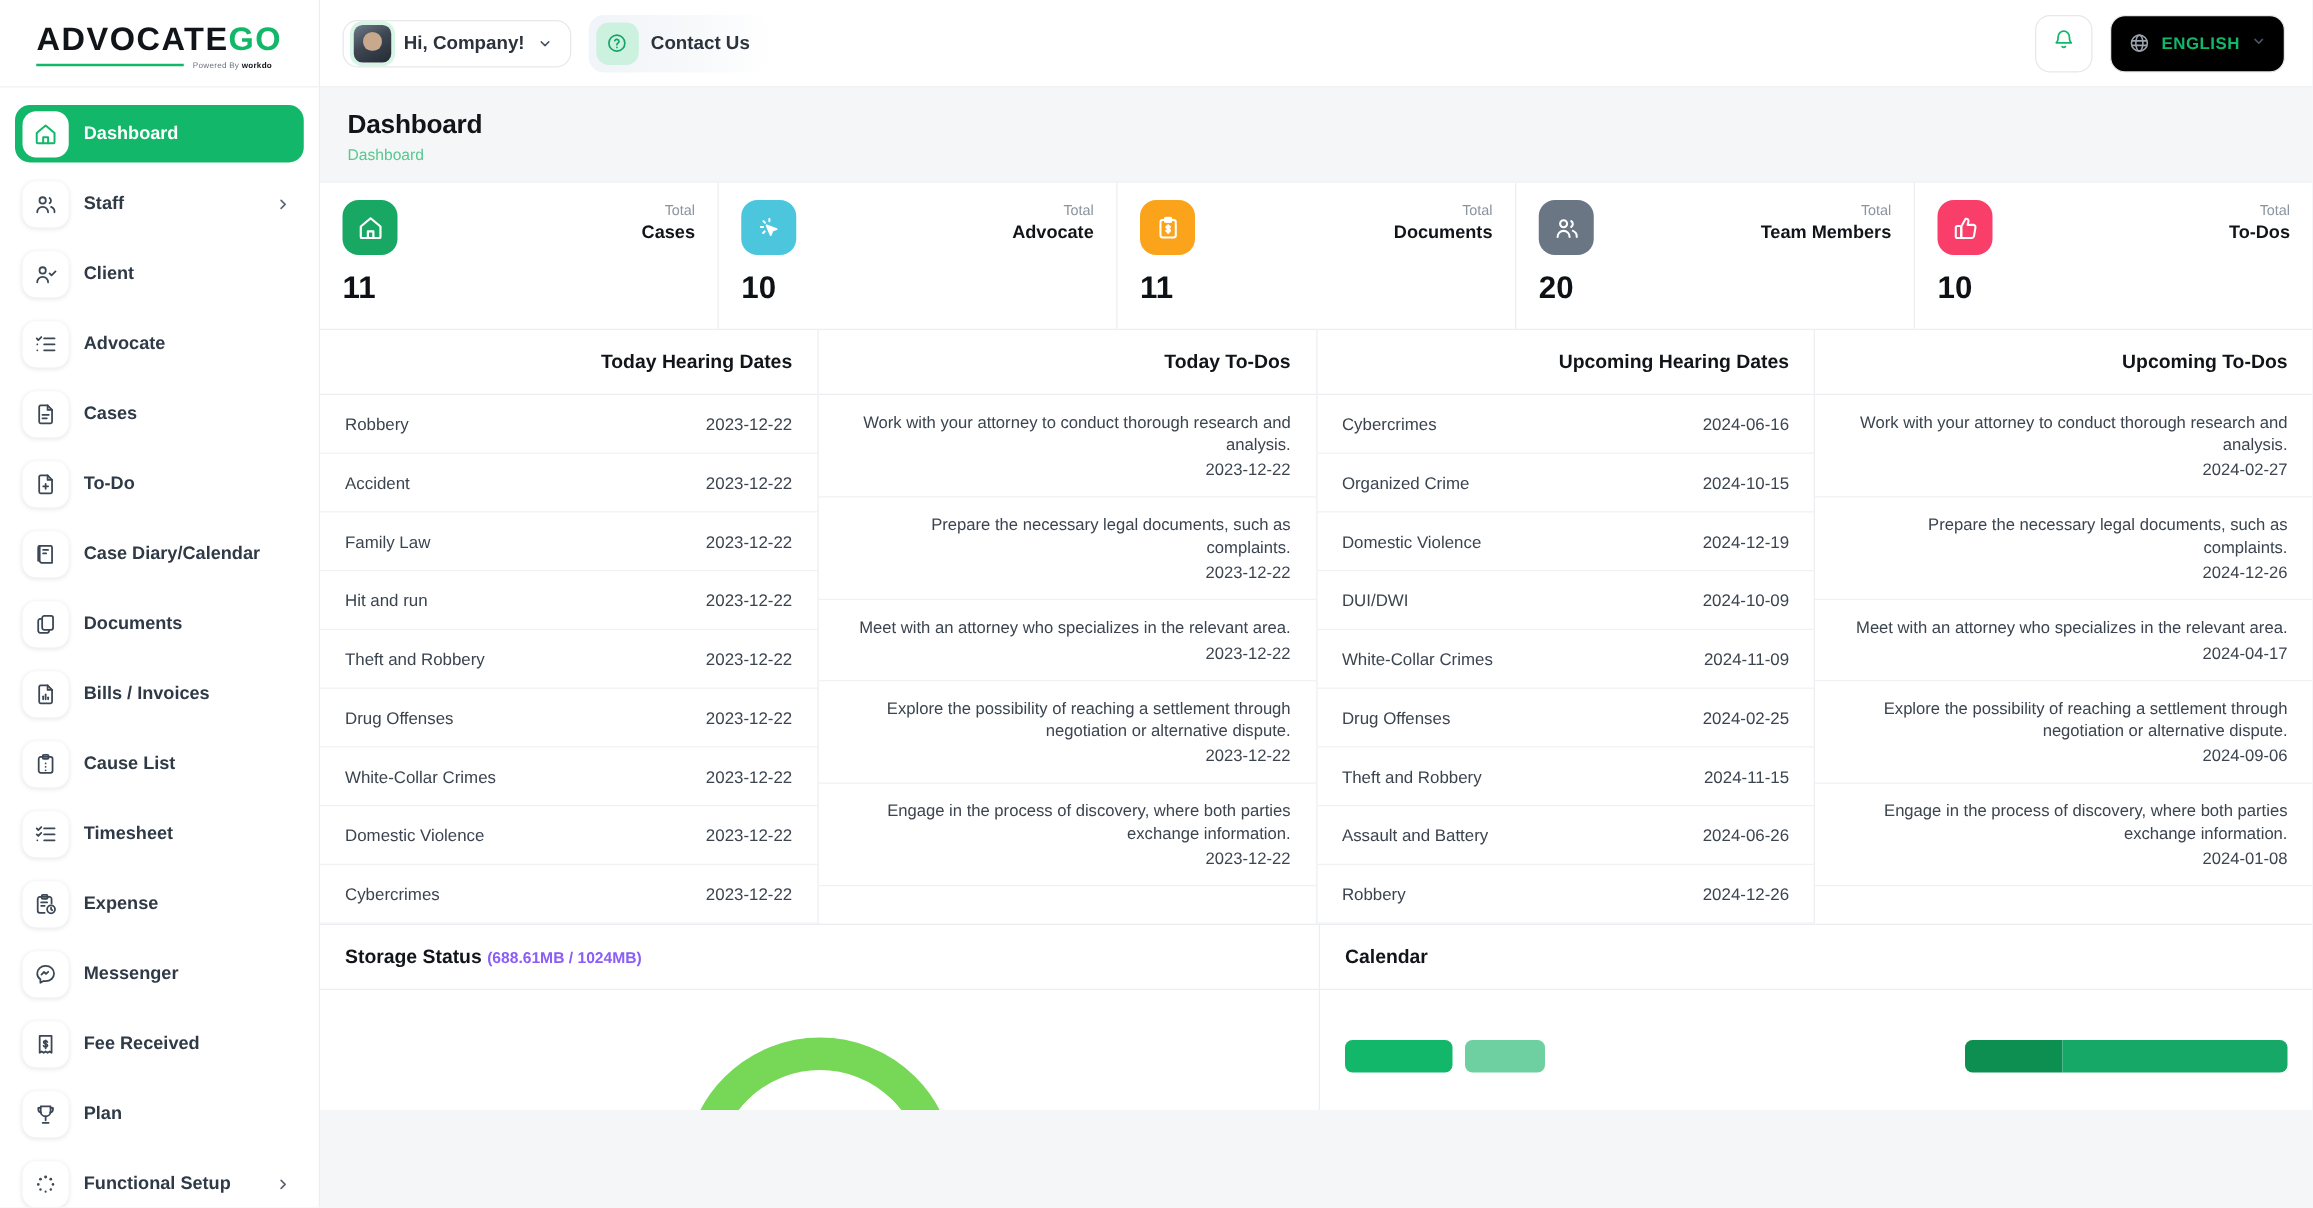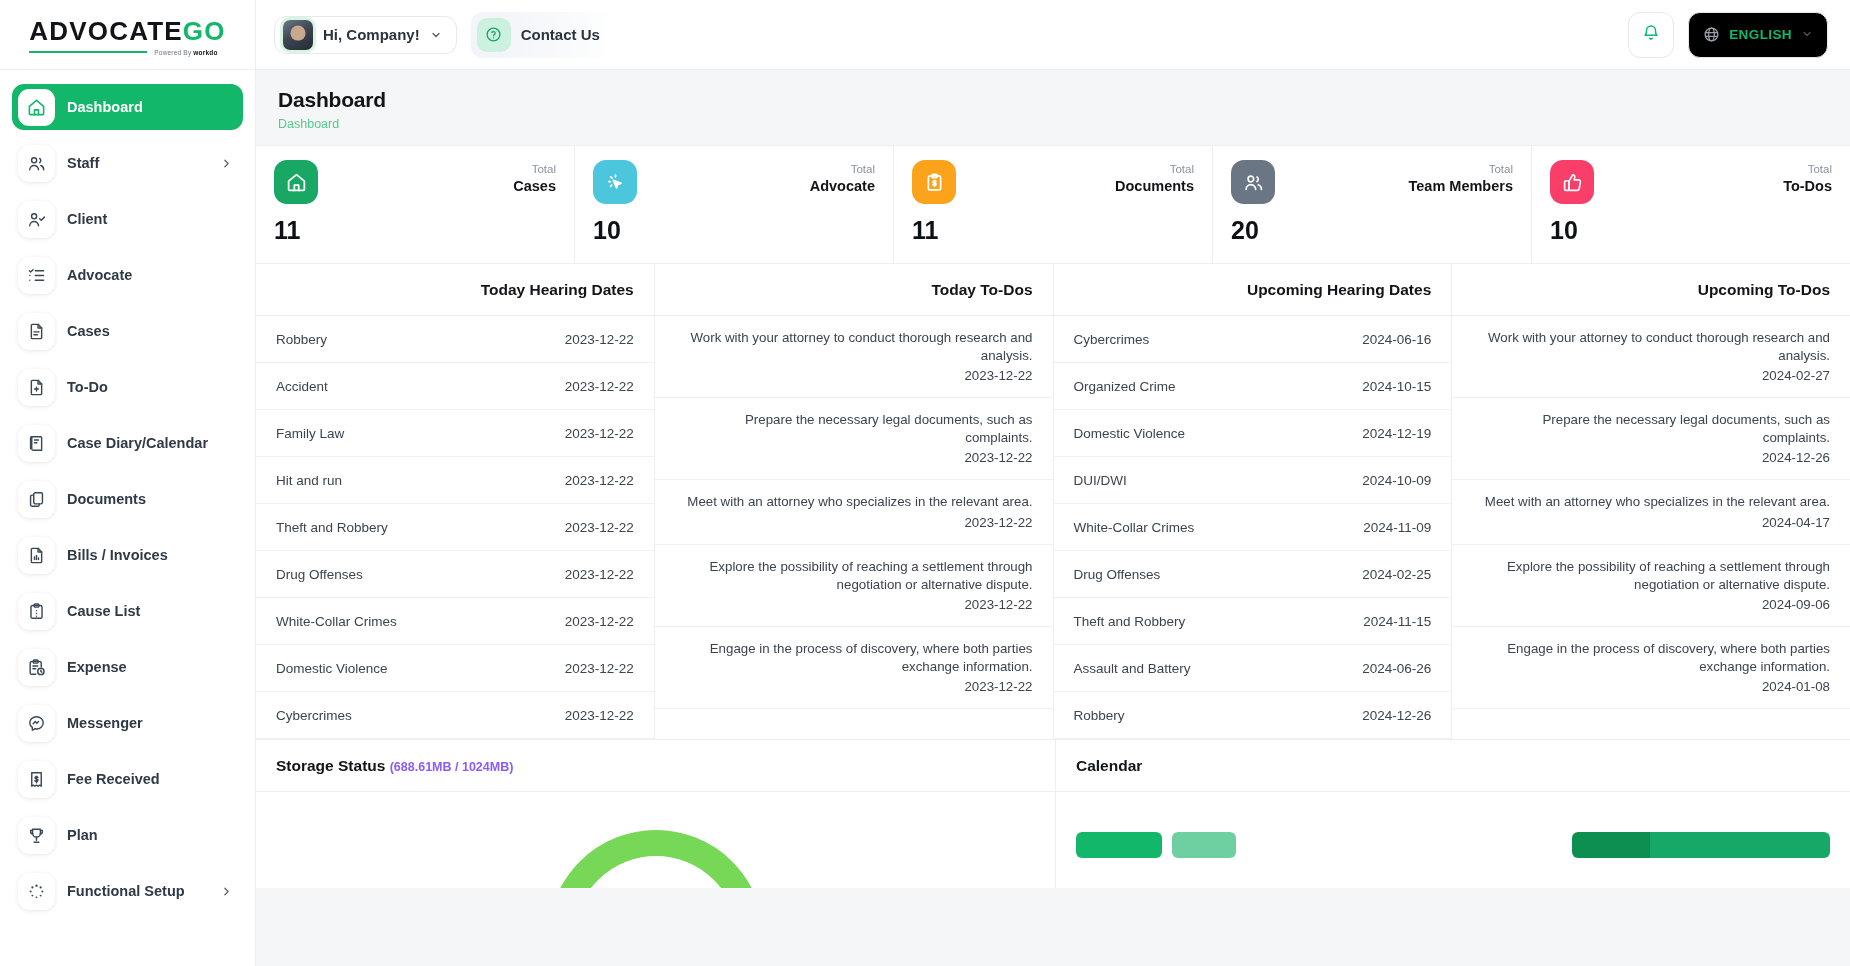--- a/index.html
+++ b/index.html
@@ -341,20 +341,33 @@
               <rect x="5" y="4.5" width="14" height="16" rx="2"></rect>
               <rect x="9" y="2.5" width="6" height="4" rx="1.2"></rect>
               <path d="M12 11h.01"></path>
               <path d="M12 14.5h.01"></path>
               <path d="M12 18h.01"></path>
             </svg>
         </span>
         <span class="lbl">Cause List</span>
       </div>
 
+      <div class="nav-item">
+        <span class="ico">
+          <svg viewBox="0 0 24 24" fill="none" stroke="#3b4754" stroke-width="1.8" stroke-linecap="round" stroke-linejoin="round">
+              <path d="m3 6 1.6 1.6L7.6 4.6"></path>
+              <path d="M10.5 6H21"></path>
+              <path d="m3 12 1.6 1.6L7.6 10.6"></path>
+              <path d="M10.5 12H21"></path>
+              <path d="M3.6 18h.01"></path>
+              <path d="M10.5 18H21"></path>
+            </svg>
+        </span>
+        <span class="lbl">Timesheet</span>
+      </div>
 
       <div class="nav-item">
         <span class="ico">
           <svg viewBox="0 0 24 24" fill="none" stroke="#3b4754" stroke-width="1.8" stroke-linecap="round" stroke-linejoin="round">
               <path d="M18 11V6.5a2 2 0 0 0-2-2H6a2 2 0 0 0-2 2v12a2 2 0 0 0 2 2h5"></path>
               <rect x="8" y="2.5" width="6" height="4" rx="1.2"></rect>
               <path d="M7.5 10h6"></path>
               <path d="M7.5 13.5h3.5"></path>
               <circle cx="17.5" cy="17" r="4"></circle>
               <path d="M17.5 15.3V17l1.2.9"></path>

